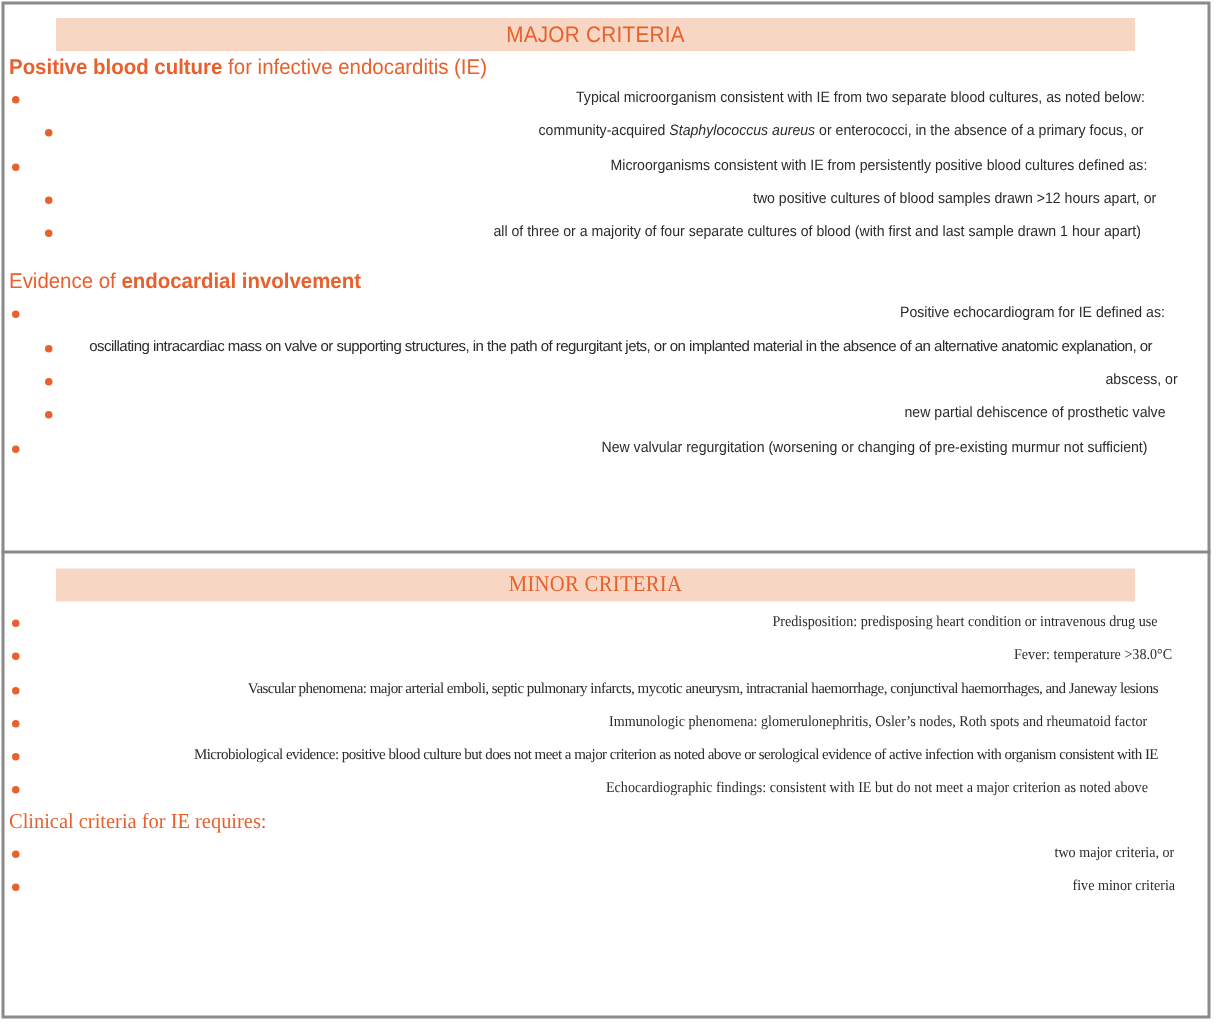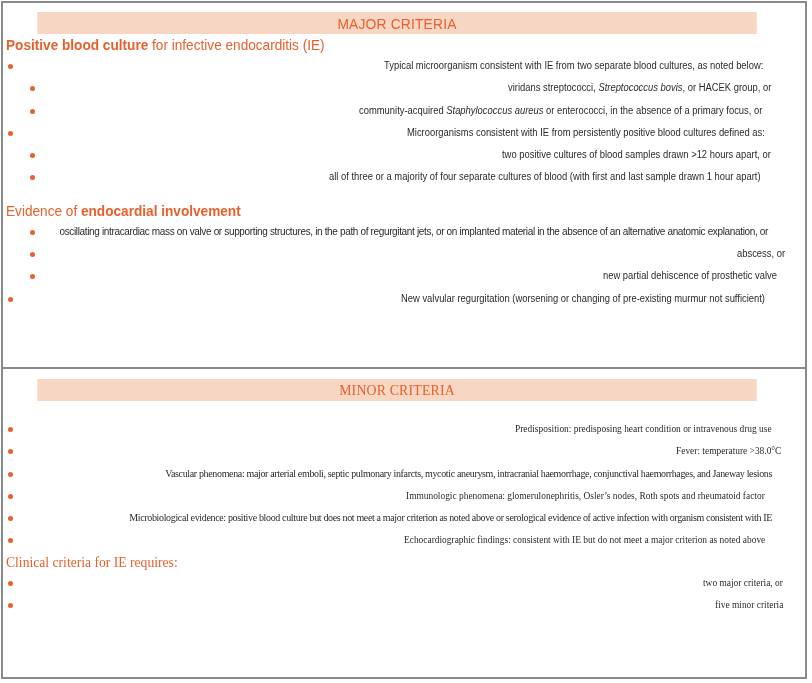--- a/index.html
+++ b/index.html
@@ -39,44 +39,44 @@
   <div class="sub" style="margin-top:1px;">
     <span class="txt"><b>Positive blood culture</b><span> for infective endocarditis (IE)</span></span>
   </div>
   <ul>
     <li class="l1">
       <span class="dot"></span>
       <span class="txt">Typical microorganism consistent with IE from two separate blood cultures, as noted below:</span>
     </li>
     <li class="l2">
       <span class="dot"></span>
-      <span class="txt"><span>viridans streptococci, </span><i>Streptococcus bovis</i><span>, or HACEK group, or</span></span>
-    </li>
-    <li class="l2">
-      <span class="dot"></span>
       <span class="txt"><span>community-acquired </span><i>Staphylococcus aureus</i><span> or enterococci, in the absence of a primary focus, or</span></span>
     </li>
     <li class="l1">
       <span class="dot"></span>
       <span class="txt">Microorganisms consistent with IE from persistently positive blood cultures defined as:</span>
     </li>
     <li class="l2">
       <span class="dot"></span>
       <span class="txt">two positive cultures of blood samples drawn &gt;12 hours apart, or</span>
     </li>
     <li class="l2">
       <span class="dot"></span>
       <span class="txt">all of three or a majority of four separate cultures of blood (with first and last sample drawn 1 hour apart)</span>
     </li>
   </ul>
 
   <div class="sub" style="margin-top:12px;">
     <span class="txt"><span>Evidence of </span><b>endocardial involvement</b></span>
   </div>
   <ul>
+    <li class="l1">
+      <span class="dot"></span>
+      <span class="txt">Positive echocardiogram for IE defined as:</span>
+    </li>
     <li class="l2">
       <span class="dot"></span>
       <span class="txt wrap">oscillating intracardiac mass on valve or supporting structures, in the path of regurgitant jets, or on implanted material in the absence of an alternative anatomic explanation, or</span>
     </li>
     <li class="l2">
       <span class="dot"></span>
       <span class="txt">abscess, or</span>
     </li>
     <li class="l2">
       <span class="dot"></span>
@@ -84,21 +84,21 @@
     </li>
     <li class="l1">
       <span class="dot"></span>
       <span class="txt">New valvular regurgitation (worsening or changing of pre-existing murmur not sufficient)</span>
     </li>
   </ul>
 </div>
 
 <div class="section sec-minor">
   <div class="hdr">MINOR CRITERIA</div>
-  <ul style="margin-top:17px;">
+  <ul style="margin-top:3px;">
     <li class="l1">
       <span class="dot"></span>
       <span class="txt">Predisposition: predisposing heart condition or intravenous drug use</span>
     </li>
     <li class="l1">
       <span class="dot"></span>
       <span class="txt">Fever: temperature &gt;38.0°C</span>
     </li>
     <li class="l1">
       <span class="dot"></span>

